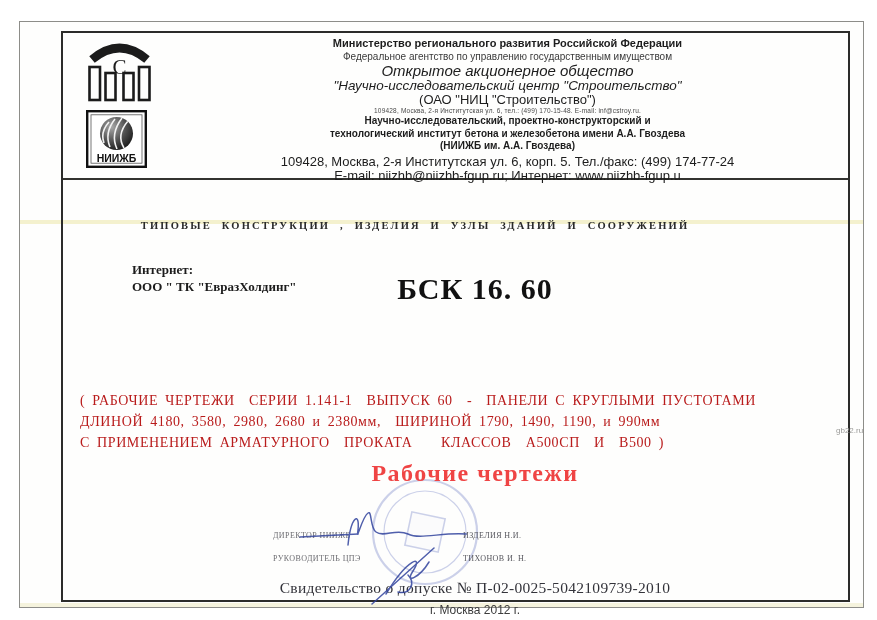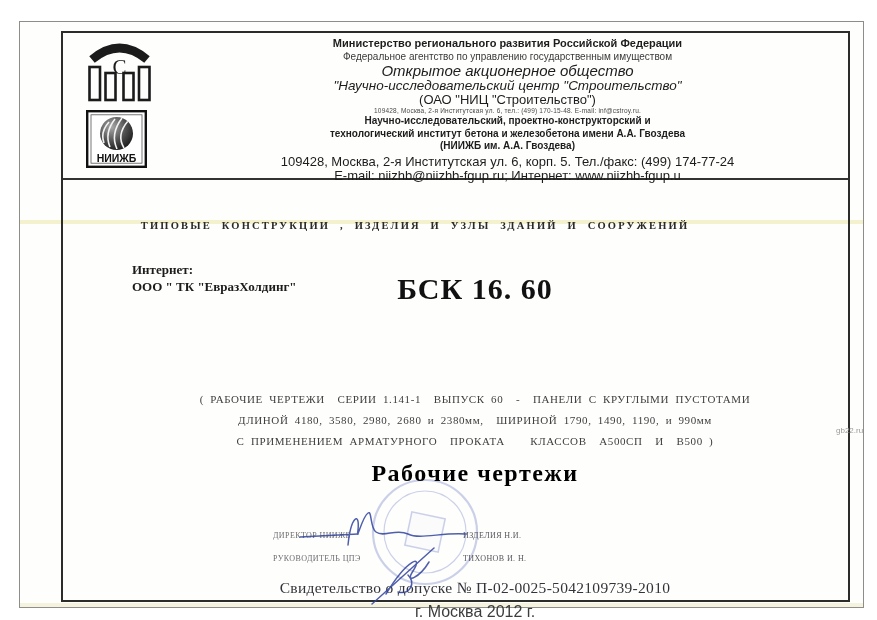--- a/index.html
+++ b/index.html
@@ -33,38 +33,38 @@
   .band{position:absolute;left:41px;top:198px;width:708px;text-align:center;
         font-family:"Liberation Serif",serif;font-weight:bold;font-size:10.5px;
         letter-spacing:2.2px;word-spacing:5px;color:#2a2a2a;z-index:2;}
   .customer{position:absolute;left:112px;top:239px;z-index:2;
         font-family:"Liberation Serif",serif;font-weight:bold;font-size:13px;line-height:17px;color:#1c1c1c;}
   .doccode{position:absolute;left:60px;top:250px;width:790px;text-align:center;z-index:2;
         font-family:"Liberation Serif",serif;font-weight:bold;font-size:30px;letter-spacing:1px;color:#111;}
   .title-main{position:absolute;left:44px;top:338px;width:790px;text-align:center;z-index:2;
         font-family:"Liberation Serif",serif;font-weight:bold;font-size:23px;
         letter-spacing:.2px;word-spacing:5px;white-space:nowrap;color:#161616;}
-  .sub{position:absolute;left:60px;width:790px;text-align:center;z-index:2;
-        font-family:"Liberation Serif",serif;font-size:11px;letter-spacing:.6px;
-        word-spacing:3px;white-space:pre;color:#404040;}
+  .sub{position:absolute;left:60px;width:790px;text-align:left;z-index:2;
+        font-family:"Liberation Serif",serif;font-size:14px;letter-spacing:.6px;
+        word-spacing:3px;white-space:pre;color:#b91c1c;}
   .sub1{top:371px;}.sub2{top:392px;}.sub3{top:413px;}
   .subtitle2{position:absolute;left:60px;top:438px;width:790px;text-align:center;z-index:2;
-        font-family:"Liberation Serif",serif;font-weight:bold;font-size:24px;letter-spacing:1.5px;color:#000000;}
+        font-family:"Liberation Serif",serif;font-weight:bold;font-size:24px;letter-spacing:1.5px;color:#ef4444;}
   .stamp{position:absolute;left:349px;top:456px;width:112px;height:112px;z-index:1;}
   .sig-label{position:absolute;z-index:2;font-family:"Liberation Serif",serif;
         font-size:8px;letter-spacing:.4px;color:#6b6b70;}
   .sig-name{position:absolute;z-index:2;font-family:"Liberation Serif",serif;
         font-size:8px;letter-spacing:.4px;color:#55555c;}
   .r1{top:509px;}.r2{top:532px;}
   .c-role{left:253px;}.c-name{left:443px;}
   .ink{position:absolute;left:266px;top:476px;width:210px;height:115px;z-index:3;}
   .cert{position:absolute;left:60px;top:557px;width:790px;text-align:center;z-index:2;
         font-family:"Liberation Serif",serif;font-size:15.5px;letter-spacing:.3px;color:#33333a;}
   .placeyear{position:absolute;left:60px;top:581px;width:790px;text-align:center;z-index:2;
-        font-size:16px;color:#3c3c3c;}
+        font-size:12px;color:#3c3c3c;}
   .watermark{position:absolute;left:836px;top:426px;z-index:5;
         font-size:8px;color:#9a9a98;}
 </style>
 </head>
 <body>
 
 <div class="page">
   <div class="sheet">
     <div class="scanband"></div>
     <div class="scanband2"></div>

